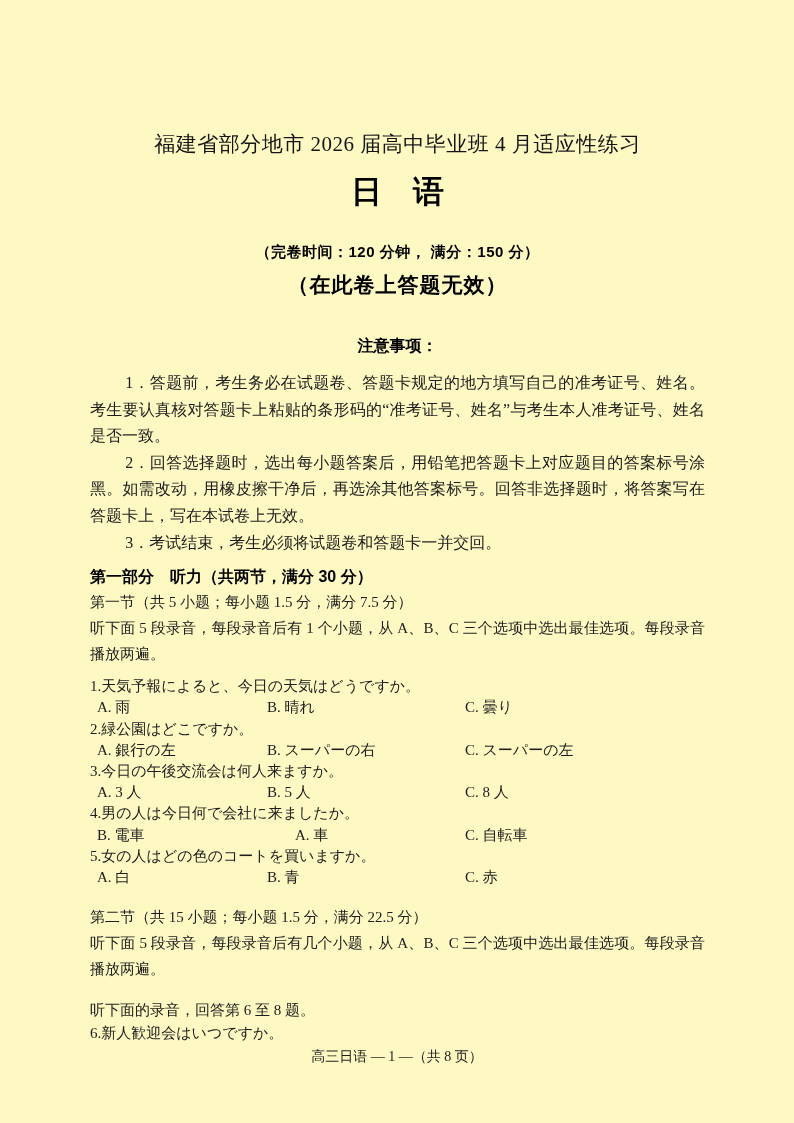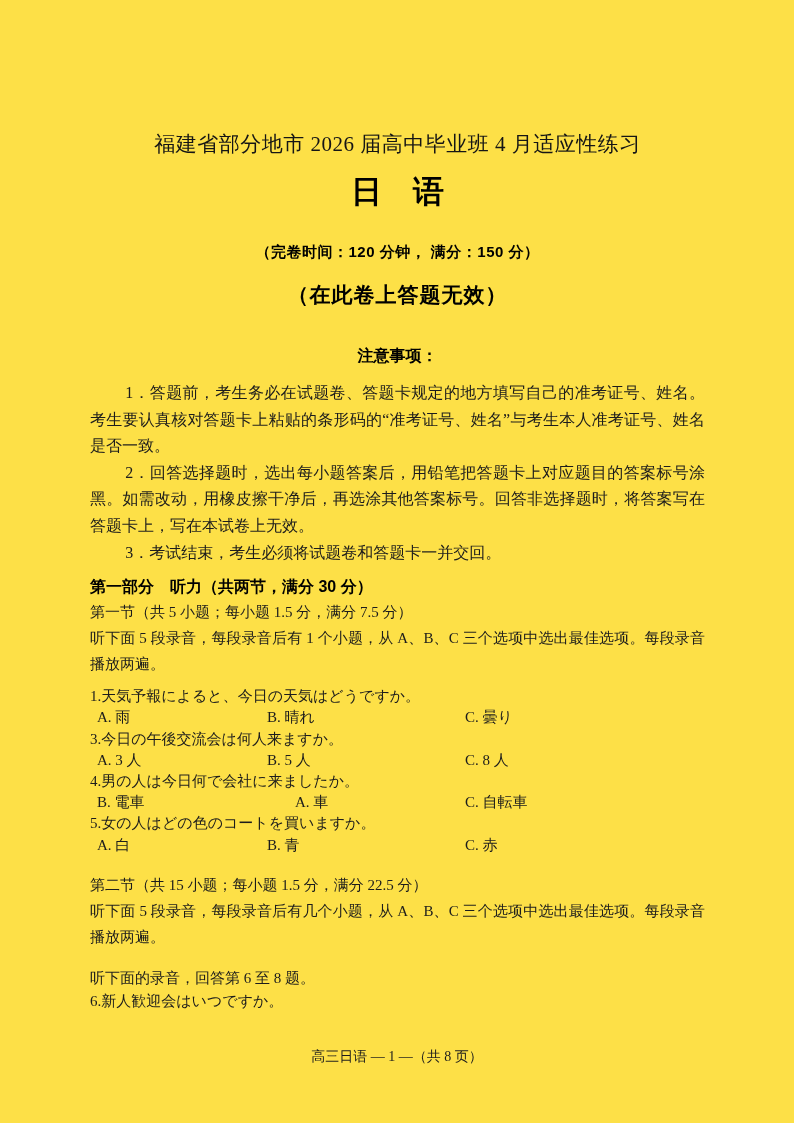--- a/index.html
+++ b/index.html
@@ -1,20 +1,20 @@
 <!DOCTYPE html>
 <html><head>
 <meta charset="utf-8">
 <style>
   html, body { margin: 0; padding: 0; background: #ffffff; }
   .page {
     position: relative;
     width: 794px;
     height: 1123px;
-    background: #fde047;
+    background: #fef9c3;
     color: #1c1c1c;
     font-family: "Liberation Serif", "DejaVu Serif", serif;
     overflow: hidden;
     box-sizing: border-box;
   }
   .content { padding: 130px 89px 0 90px; }
 
   .doc-title {
     margin: 0;
     text-align: center;
@@ -31,21 +31,21 @@
     color: #000;
   }
   .heiti { font-family: "Liberation Sans", "DejaVu Sans", sans-serif; font-weight: bold; color: #000; }
   .exam-info {
     margin-top: 30px;
     text-align: center;
     font-size: 15px;
     letter-spacing: 0.5px;
   }
   .invalid-notice {
-    margin-top: 19px;
+    margin-top: 9px;
     text-align: center;
     font-size: 21px;
     letter-spacing: 1px;
   }
   .notes-heading {
     margin-top: 37px;
     font-size: 16px;
     text-align: center;
   }
   .notes { margin-top: 13px; }
@@ -123,20 +123,28 @@
 
       <div class="q-block">
         <div class="q-stem">1.天気予報によると、今日の天気はどうですか。</div>
         <div class="q-options">
           <span class="opt opt-a">A. 雨</span>
           <span class="opt opt-b">B. 晴れ</span>
           <span class="opt opt-c">C. 曇り</span>
         </div>
       </div>
 
+      <div class="q-block">
+        <div class="q-stem">2.緑公園はどこですか。</div>
+        <div class="q-options">
+          <span class="opt opt-a">A. 銀行の左</span>
+          <span class="opt opt-b">B. スーパーの右</span>
+          <span class="opt opt-c">C. スーパーの左</span>
+        </div>
+      </div>
 
       <div class="q-block">
         <div class="q-stem">3.今日の午後交流会は何人来ますか。</div>
         <div class="q-options">
           <span class="opt opt-a">A. 3 人</span>
           <span class="opt opt-b">B. 5 人</span>
           <span class="opt opt-c">C. 8 人</span>
         </div>
       </div>
 

